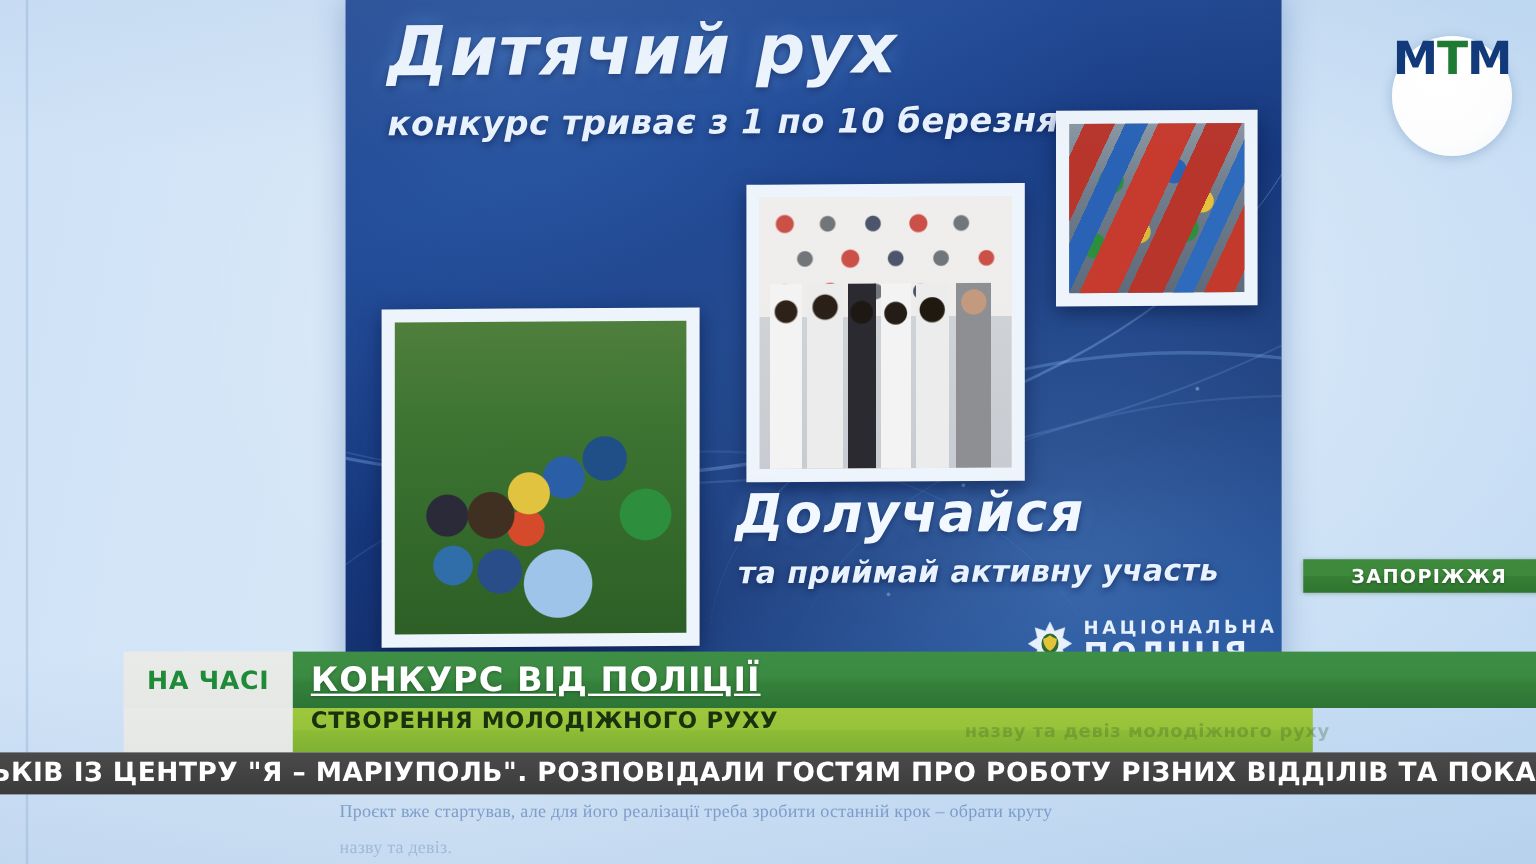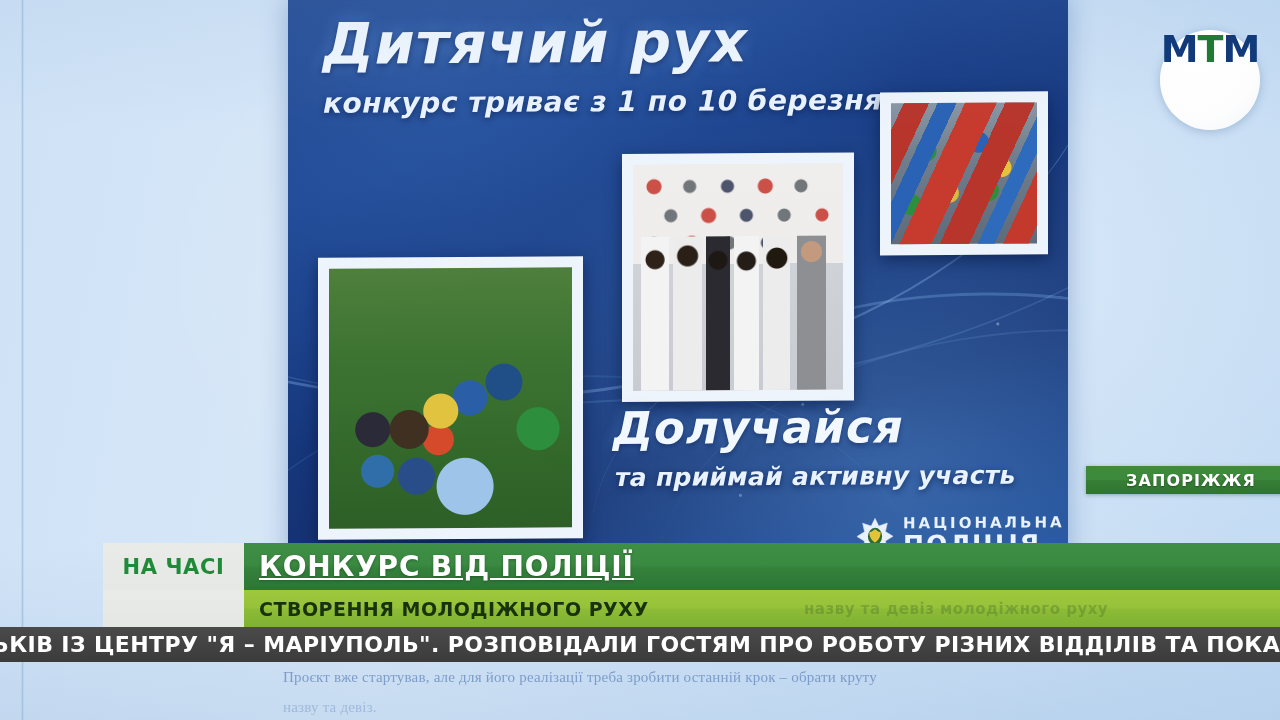--- a/index.html
+++ b/index.html
@@ -255,23 +255,23 @@
     position:absolute; left:244px; top:0; width:1036px; height:47px;
     background:linear-gradient(to bottom,#3f8e46 0%,#3b8a42 45%,#34813b 55%,#2d7536 100%);
     display:flex; align-items:center;
   }
   #lt-title span {
     font-family:"DejaVu Sans", sans-serif;
     font-size:28px; font-weight:700; color:#ffffff; letter-spacing:.8px;
     margin-left:15px; text-shadow:0 1px 3px rgba(0,0,0,.28);text-decoration:underline;
   }
   #lt-sub {
-    position:absolute; left:244px; top:47px; width:1036px; height:37px;
+    position:absolute; left:244px; top:47px; width:850px; height:37px;
     background:linear-gradient(to bottom,#9ec83c 0%,#96c23a 48%,#8dbb36 52%,#7fb133 100%);
-    display:flex; align-items:center;
+    display:flex; align-items:flex-start;
   }
   #lt-sub span {
     font-family:"DejaVu Sans", sans-serif;
     font-size:19px; font-weight:700; color:#18320d; letter-spacing:.5px;
     margin-left:15px;
   }
   #lt-sub .ghost {
     position:absolute; left:560px; top:10px;
     font-family:"DejaVu Sans", sans-serif; font-size:15px; font-weight:700;
     color:rgba(60,100,40,.30); letter-spacing:.5px; margin:0; white-space:nowrap;

